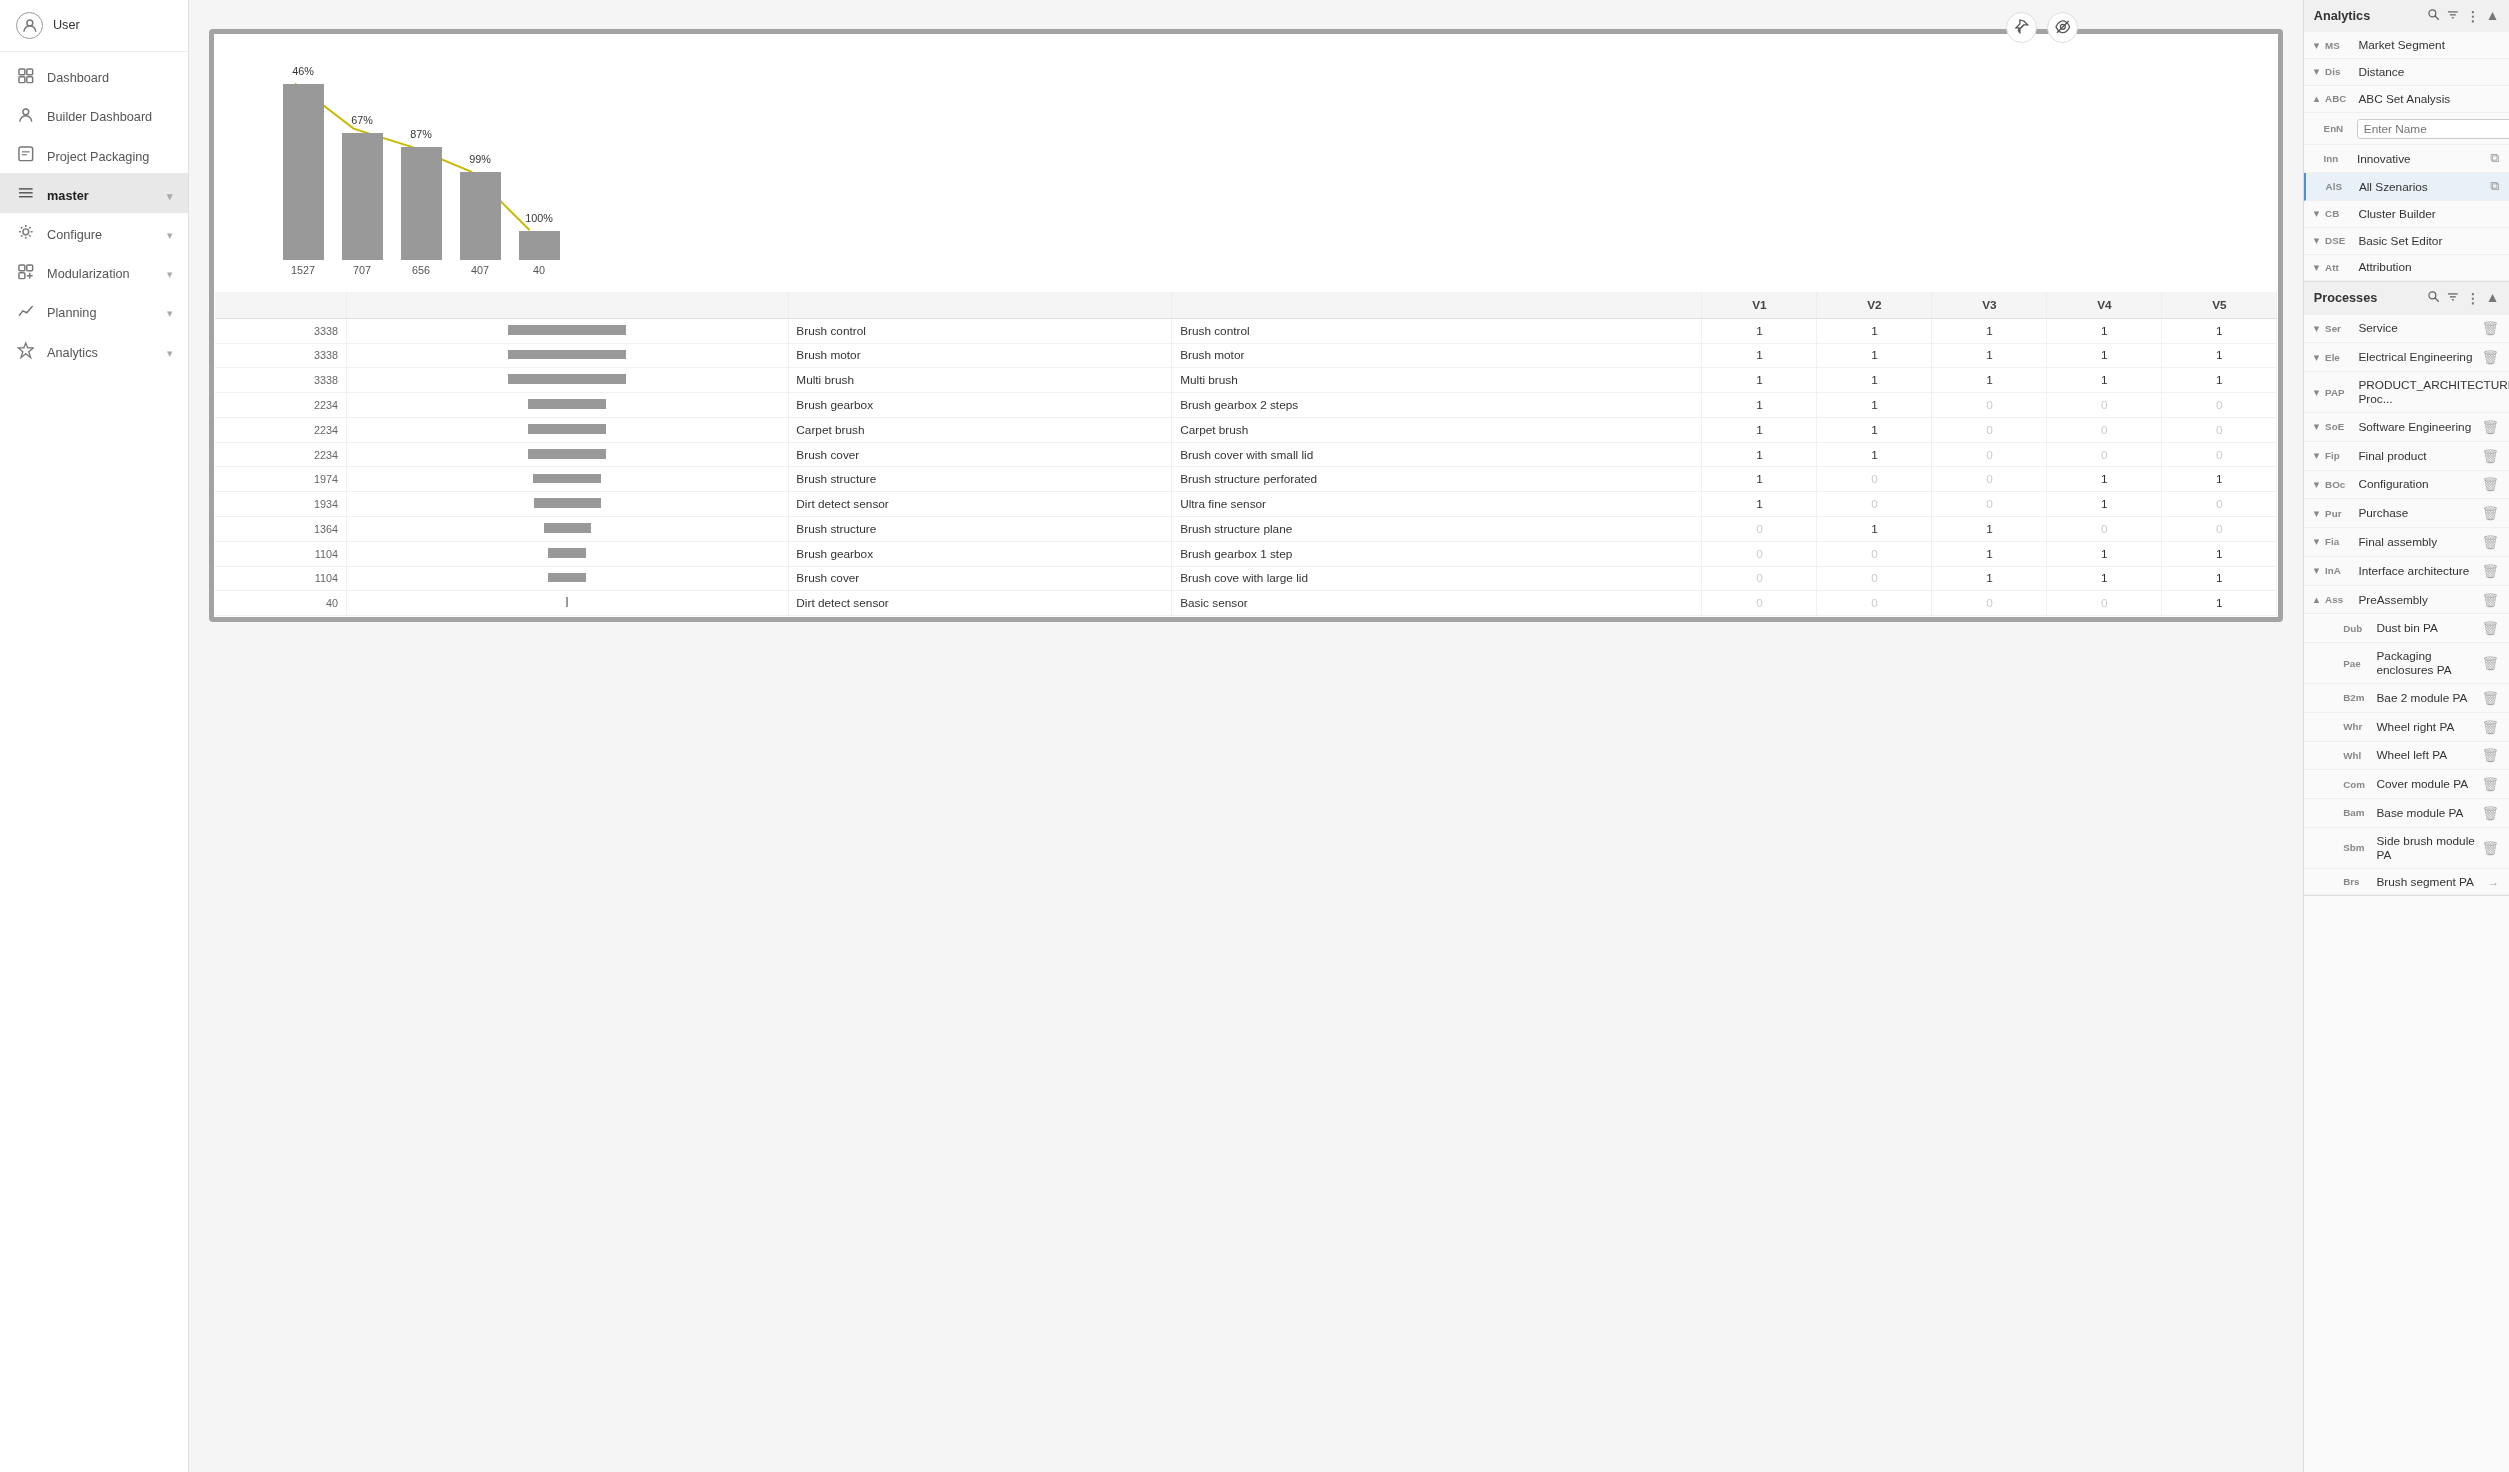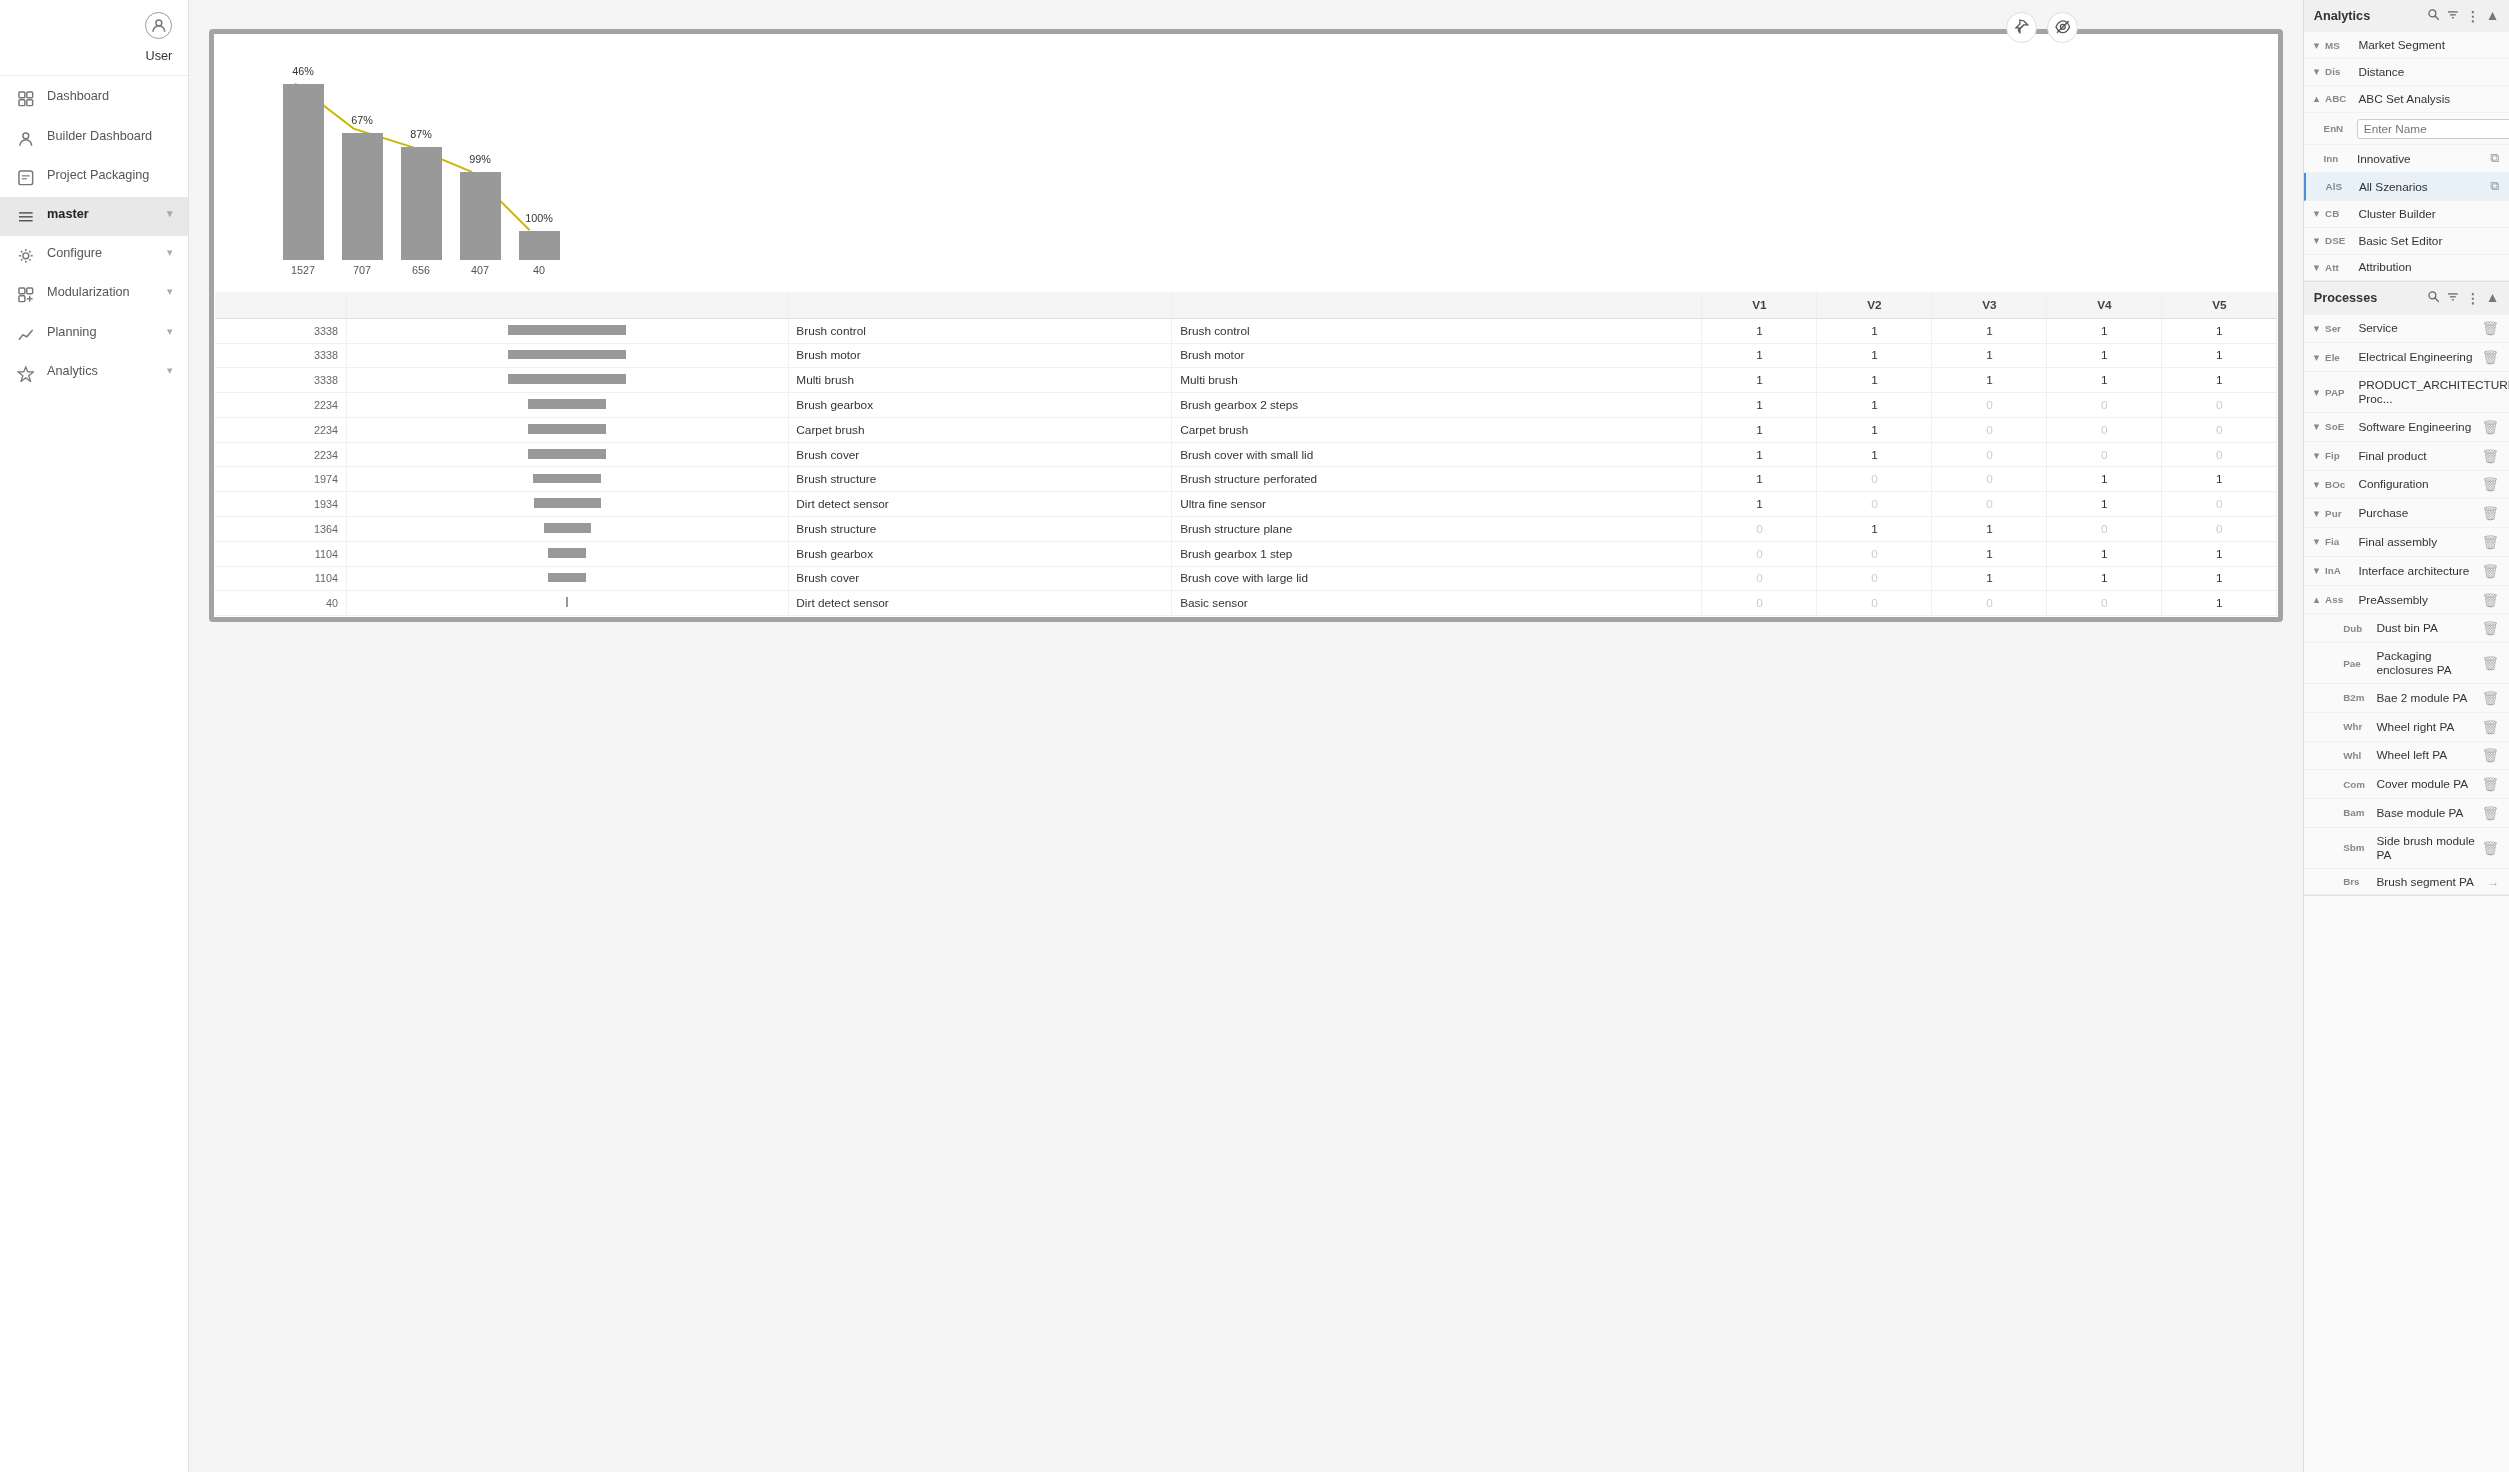--- a/index.html
+++ b/index.html
@@ -8,30 +8,30 @@
     
     .sidebar {
       width: 189px;
       background: #fff;
       border-right: 1px solid #e0e0e0;
       display: flex;
       flex-direction: column;
       flex-shrink: 0;
     }
     .sidebar-user {
-      display: flex; align-items: flex-end; padding: 11.8px 15.7px; border-bottom: 1px solid #eee;
-      gap: 9.8px; color: #333; flex-direction: column;
+      display: flex; align-items: center; padding: 11.8px 15.7px; border-bottom: 1px solid #eee;
+      gap: 9.8px; color: #333;
     }
     .avatar-icon {
       width: 27.4px; height: 27.4px; border-radius: 50%; border: 1.5px solid #999;
       display: flex; align-items: center; justify-content: center; color: #666; font-size: 13.7px;
     }
     .sidebar-nav { flex: 1; padding-top: 3.9px; }
     .nav-item {
-      display: flex; align-items: flex-start; padding: 9.8px 15.7px; gap: 11.8px;
+      display: flex; align-items: flex-end; padding: 9.8px 15.7px; gap: 11.8px;
       cursor: pointer; color: #555; font-size: 12.7px;
     }
     .nav-item.active { background: #e8e8e8; font-weight: 600; color: #222; }
     .nav-icon { width: 19.6px; height: 19.6px; display: flex; align-items: center; justify-content: center; color: #777; font-size: 14.7px; }
     .nav-chevron { margin-left: auto; font-size: 10.8px; color: #aaa; }
 
     
     .main-content {
       flex: 1;
       overflow: auto;

